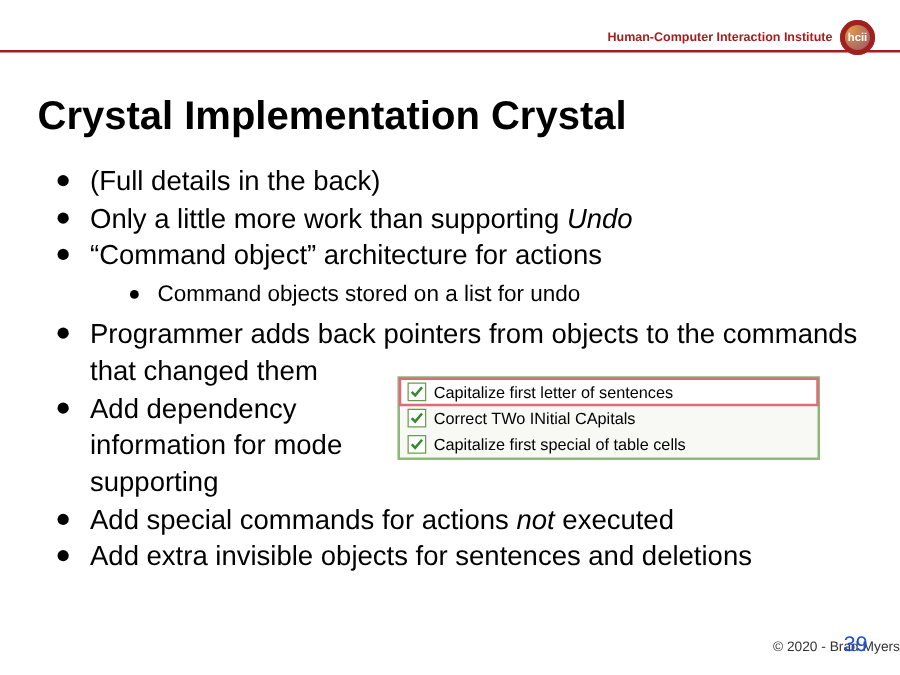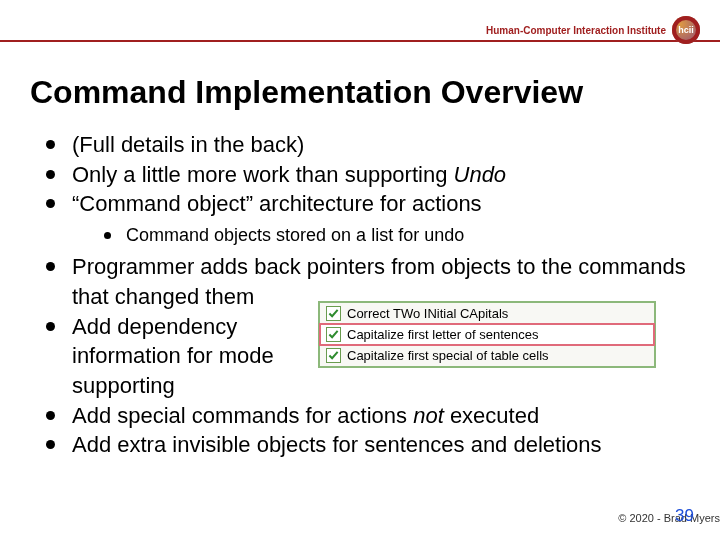--- a/index.html
+++ b/index.html
@@ -166,21 +166,21 @@
 </head>
 <body>
 
 <div class="top-rule"></div>
 
 <div class="hcii">
   <span class="hcii-text">Human-Computer Interaction Institute</span>
   <span class="hcii-logo"></span>
 </div>
 
-<h1 class="title">Command Implementation Overview</h1>
+<h1 class="title">Crystal Implementation Crystal</h1>
 
 <div class="body">
   <ul class="lvl1">
     <li><span>(Full details in the back)</span></li>
     <li>
       <span>Only a little more work than supporting </span><span class="italic">Undo</span>
     </li>
     <li>
       <span>“Command object” architecture for actions</span>
       <ul class="lvl2">
@@ -192,40 +192,40 @@
         <span class="wrap-short">Add dependency information for mode supporting</span>
       </li>
     <li>
       <span>Add special commands for actions </span><span class="italic">not</span><span> executed</span>
     </li>
     <li><span>Add extra invisible objects for sentences and deletions</span></li>
   </ul>
 </div>
 
 <div class="inset-fig">
-  <div class="inset-row">
-    <span class="chk">
-      <svg viewBox="0 0 12 12">
-          <polyline points="1.5,6 4.5,9 10.5,2" fill="none" stroke="#2e8b2e" stroke-width="2.2"></polyline>
-        </svg>
-    </span>
-    <span>Correct TWo INitial CApitals</span>
-  </div>
   <div class="inset-row hl">
     <span class="chk">
       <svg viewBox="0 0 12 12">
           <polyline points="1.5,6 4.5,9 10.5,2" fill="none" stroke="#2e8b2e" stroke-width="2.2"></polyline>
         </svg>
     </span>
     <span>Capitalize first letter of sentences</span>
   </div>
   <div class="inset-row">
     <span class="chk">
       <svg viewBox="0 0 12 12">
           <polyline points="1.5,6 4.5,9 10.5,2" fill="none" stroke="#2e8b2e" stroke-width="2.2"></polyline>
         </svg>
     </span>
+    <span>Correct TWo INitial CApitals</span>
+  </div>
+  <div class="inset-row">
+    <span class="chk">
+      <svg viewBox="0 0 12 12">
+          <polyline points="1.5,6 4.5,9 10.5,2" fill="none" stroke="#2e8b2e" stroke-width="2.2"></polyline>
+        </svg>
+    </span>
     <span>Capitalize first special of table cells</span>
   </div>
 </div>
 
 <div class="footer">© 2020 - Brad Myers</div>
 <div class="pagenum">39</div>
 
 </body></html>

